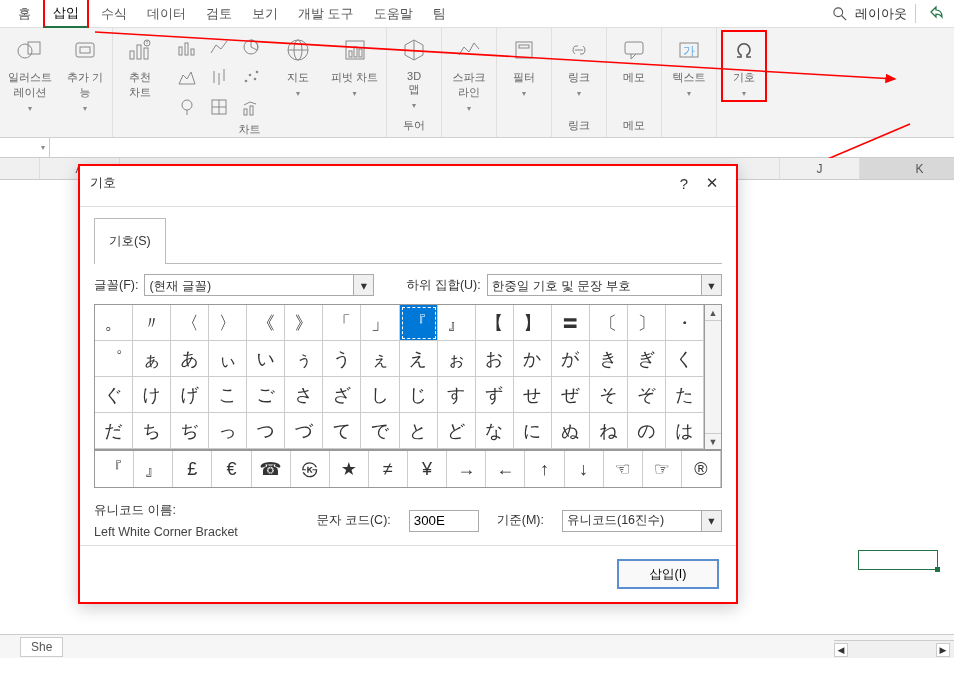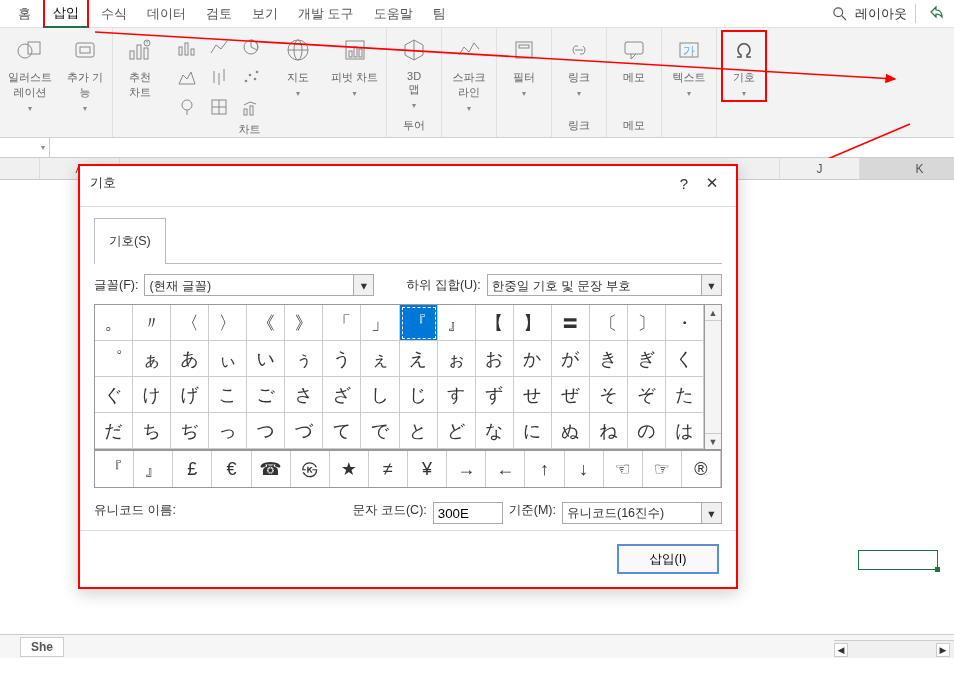--- a/index.html
+++ b/index.html
@@ -59,34 +59,34 @@
   .symbol-grid .c.sel { background:#0078d7; color:#fff; outline:1px dashed #fff; outline-offset:-3px; }
   .sg-scroll { width:17px; border:1px solid #999; border-left:none; background:#f4f4f4; position:relative; }
   .sg-scroll .up, .sg-scroll .dn { position:absolute; left:0; right:0; height:16px; display:flex; align-items:center; justify-content:center; font-size:9px; color:#555; cursor:pointer; }
   .sg-scroll .up { top:0; border-bottom:1px solid #ccc; }
   .sg-scroll .dn { bottom:0; border-top:1px solid #ccc; }
 
   .recent-label { font-size:12.5px; margin:12px 0 4px; }
   .recent-grid { display:grid; grid-template-columns: repeat(16, 1fr); grid-auto-rows:36px; border:1px solid #999; }
   .recent-grid .c { border-right:1px solid #ccc; display:flex; align-items:center; justify-content:center; font-size:18px; cursor:pointer; }
 
-  .uni-row { display:flex; gap:6px; margin-top:14px; font-size:12.5px; }
+  .uni-row { display:flex; align-items:center; gap:18px; margin-top:14px; font-size:12.5px; }
   .uni-left { flex:1; }
   .uni-name { margin-top:6px; color:#444; }
   .code-input { width:70px; height:22px; border:1px solid #aaa; padding:0 4px; }
   .basis-combo { width:160px; height:22px; border:1px solid #aaa; display:flex; align-items:center; padding:0 4px; position:relative; }
   .basis-combo .drop { position:absolute; right:0; top:0; bottom:0; width:20px; border-left:1px solid #aaa; background:#f0f0f0; display:flex;align-items:center;justify-content:center; cursor:pointer; }
 
   .dialog-footer { display:flex; justify-content:flex-end; gap:0; padding: 14px 18px; border-top:1px solid #ddd; background:#fff; }
   .btn { min-width:100px; height:28px; border:1px solid #888; background:#f9f9f9; cursor:pointer; font-size:12.5px; }
   .btn.primary { outline:1px solid #5b8fd1; border-color:#5b8fd1; }
 
   
   .sheet-tabs { position:absolute; left:0; right:0; bottom:0; height:24px; border-top:1px solid #ccc; background:#f6f6f6; display:flex; align-items:center; padding-left:20px; font-size:12px; color:#555; }
-  .sheet-tabs .sh { padding:2px 10px; border:1px solid #ccc; background:#fff;font-weight:bold; }
+  .sheet-tabs .sh { padding:2px 10px; border:1px solid #ccc; background:#fff; }
 
   .scroll-right { position:absolute; right:0; bottom:0; height:18px; width:120px; border-top:1px solid #ccc; background:#f0f0f0; display:flex; align-items:center; justify-content:flex-end; gap:4px; padding-right:4px; }
   .scroll-right .ar { width:14px; height:14px; border:1px solid #ccc; background:#fff; font-size:9px; display:flex; align-items:center;justify-content:center; cursor:pointer; }
 </style>
 </head>
 <body>
 
 <div class="tabs">
   <div class="tab">홈</div>
   <div class="tab active">삽입</div>
@@ -496,20 +496,21 @@
           <div class="c">↑</div>
           <div class="c">↓</div>
           <div class="c">☜</div>
           <div class="c">☞</div>
           <div class="c">®</div>
         </div>
 
       <div class="uni-row">
         <div class="uni-left">
           <div>유니코드 이름:</div>
+          <div class="uni-name">Left White Corner Bracket</div>
         </div>
         <label>문자 코드(C):</label>
         <input class="code-input" value="300E" style="">
         <label>기준(M):</label>
         <div class="basis-combo">
           <span>유니코드(16진수)</span>
           <div class="drop">▾</div>
         </div>
       </div>
     </div>

